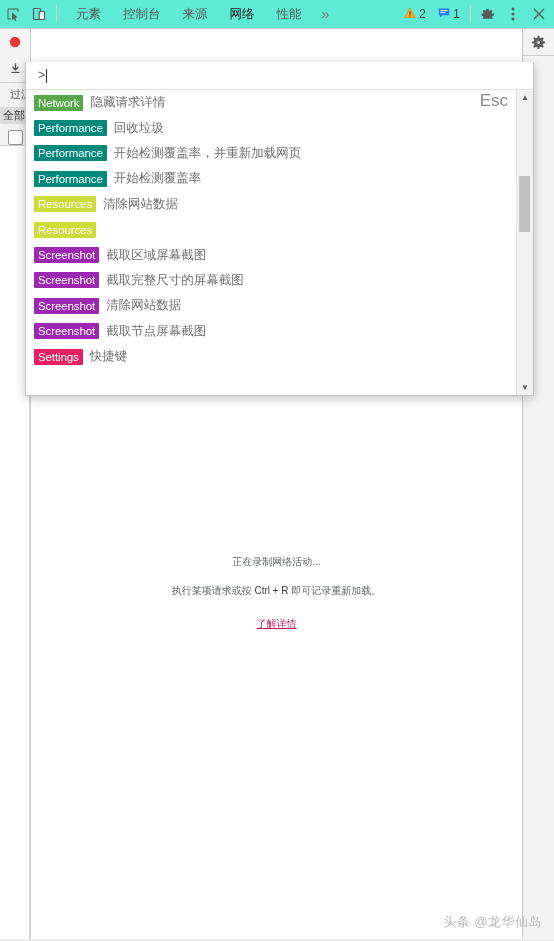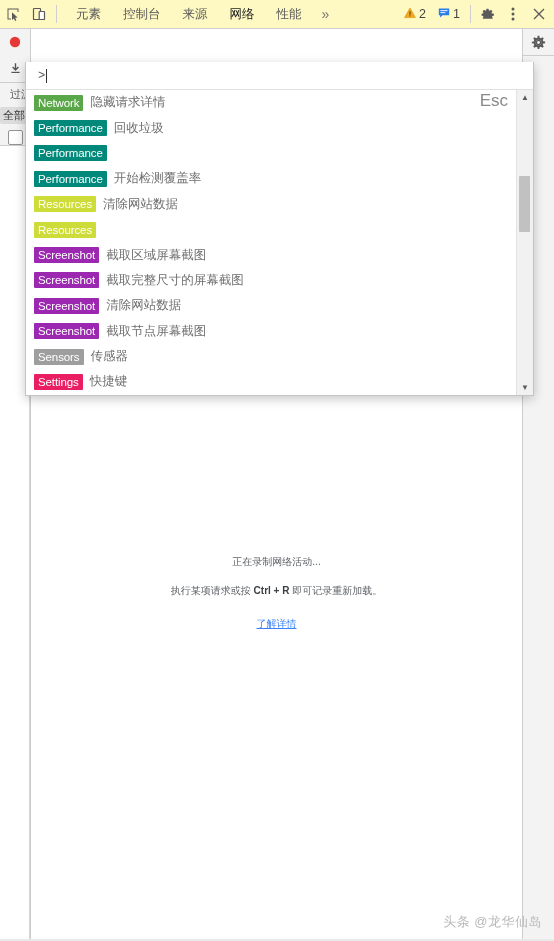--- a/index.html
+++ b/index.html
@@ -25,21 +25,21 @@
     height: 941px;
     background: #ffffff;
     display: flex;
     flex-direction: column;
   }
 
   
   .toolbar {
     height: 28px;
     min-height: 28px;
-    background: #fef9c3;
+    background: #5eead4;
     border-bottom: 1px solid #cdcdcd;
     display: flex;
     align-items: center;
     position: relative;
     z-index: 5;
   }
   .tb-icon {
     width: 26px;
     height: 26px;
     display: flex;
@@ -219,23 +219,23 @@
     left: 0;
     right: 0;
     top: 520px;
     text-align: center;
     color: #5f6368;
     font-size: 10px;
     line-height: 26px;
     user-select: none;
   }
   .empty-state .line2 { margin-top: 3px; }
-  .empty-state b { font-weight: bold; color: #3c4043; }
+  .empty-state b { font-weight: normal; color: #3c4043; }
   .empty-state a {
-    color: #3b82f6;
+    color: #be185d;
     text-decoration: underline;
     cursor: pointer;
     display: inline-block;
     margin-top: 7px;
     font-family: Liberation Serif, serif;
   }
 
   
   .palette {
     position: absolute;
@@ -502,20 +502,21 @@
         <div class="pal-row">
               <span class="pal-tag" style="background: rgb(90, 167, 74);">Network</span>
               <span class="pal-text">隐藏请求详情</span>
             </div>
             <div class="pal-row">
               <span class="pal-tag" style="background: rgb(0, 137, 123);">Performance</span>
               <span class="pal-text">回收垃圾</span>
             </div>
             <div class="pal-row">
               <span class="pal-tag" style="background: rgb(0, 137, 123);">Performance</span>
+              <span class="pal-text">开始检测覆盖率，并重新加载网页</span>
             </div>
             <div class="pal-row">
               <span class="pal-tag" style="background: rgb(0, 137, 123);">Performance</span>
               <span class="pal-text">开始检测覆盖率</span>
             </div>
             <div class="pal-row">
               <span class="pal-tag" style="background: rgb(205, 220, 57);">Resources</span>
               <span class="pal-text">清除网站数据</span>
             </div>
             <div class="pal-row">
@@ -529,24 +530,20 @@
               <span class="pal-tag" style="background: rgb(156, 39, 176);">Screenshot</span>
               <span class="pal-text">截取完整尺寸的屏幕截图</span>
             </div>
             <div class="pal-row">
               <span class="pal-tag" style="background: rgb(156, 39, 176);">Screenshot</span>
               <span class="pal-text">清除网站数据</span>
             </div>
             <div class="pal-row">
               <span class="pal-tag" style="background: rgb(156, 39, 176);">Screenshot</span>
               <span class="pal-text">截取节点屏幕截图</span>
-            </div>
-            <div class="pal-row">
-              <span class="pal-tag" style="background: rgb(158, 158, 158);">Sensors</span>
-              <span class="pal-text">传感器</span>
             </div>
             <div class="pal-row">
               <span class="pal-tag" style="background: rgb(233, 30, 99);">Settings</span>
               <span class="pal-text">快捷键</span>
             </div>
           </div>
 
         <div class="pal-scroll">
           <div class="pal-arrow up">▲</div>
           <div class="pal-thumb"></div>

